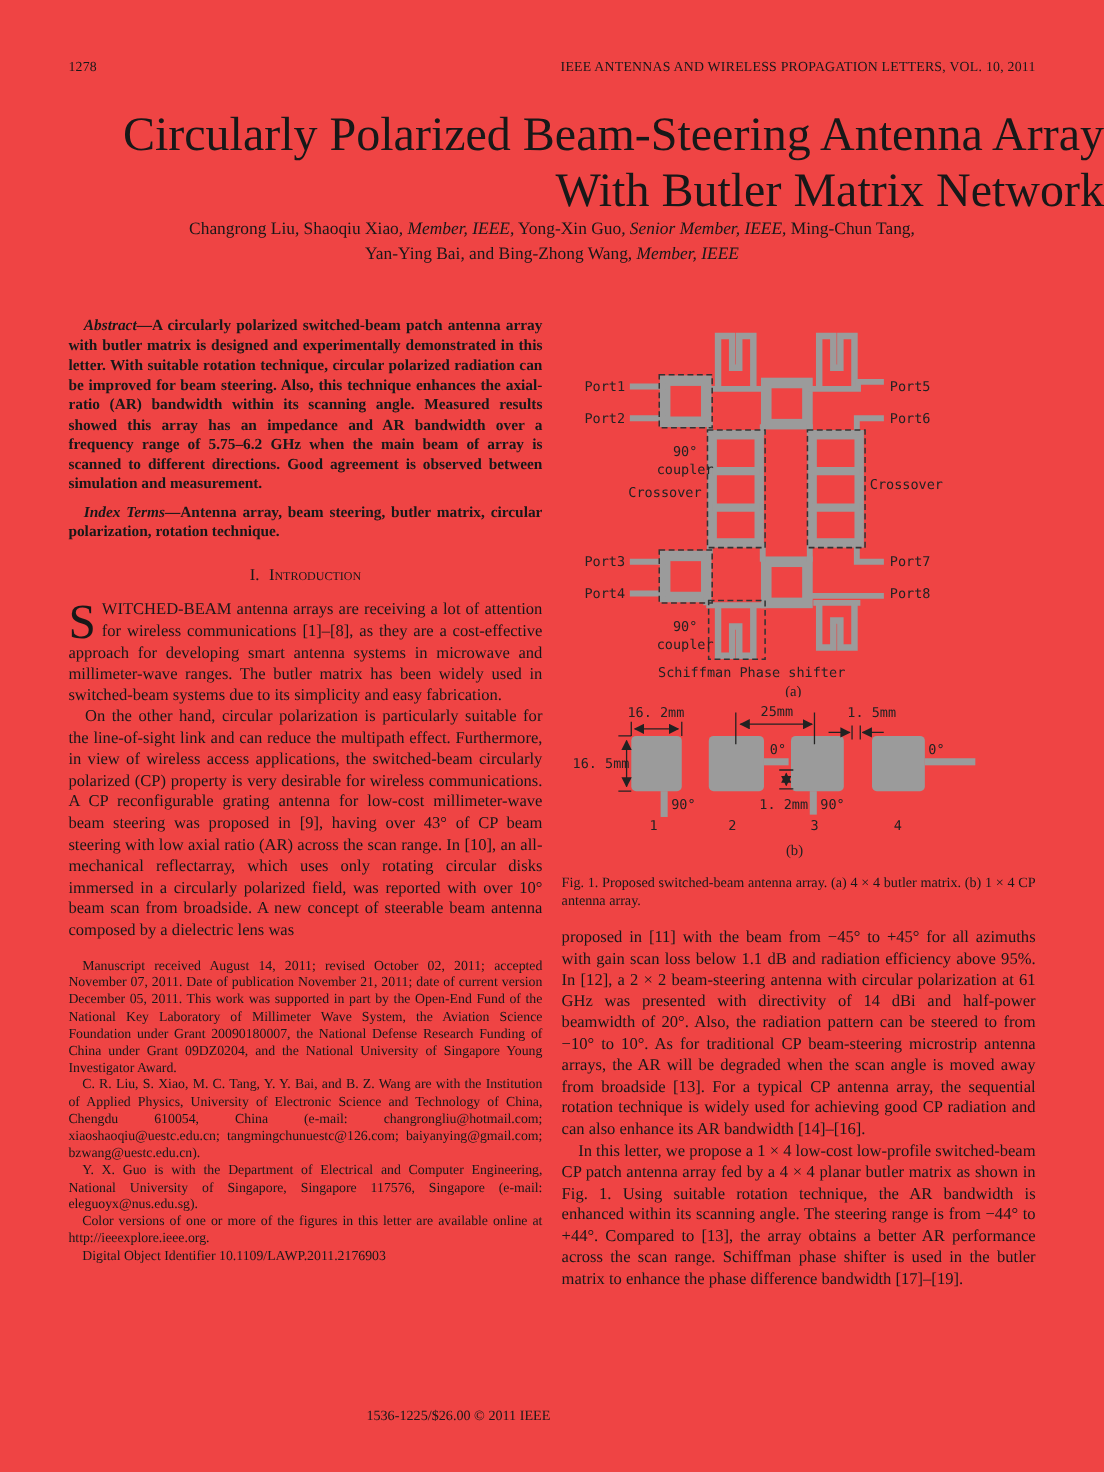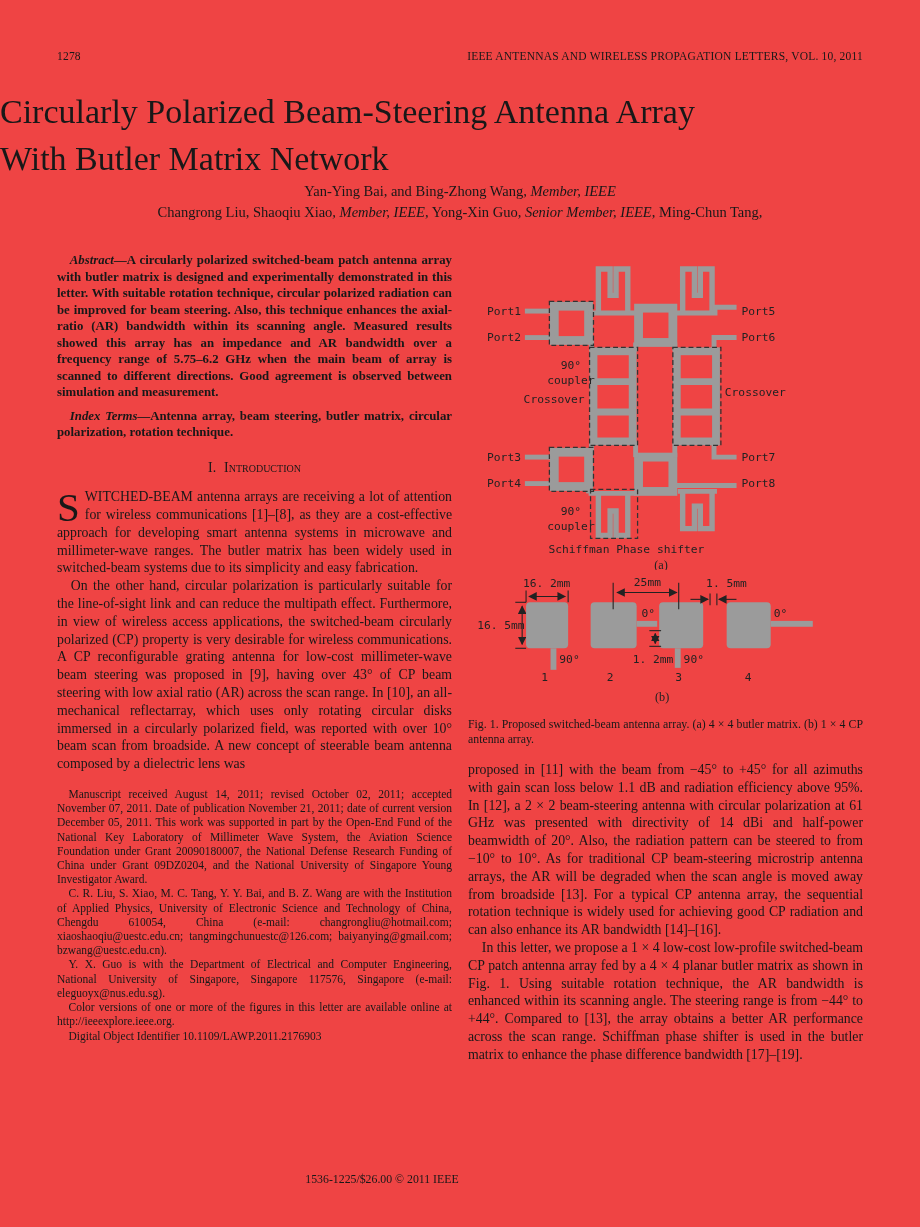--- a/index.html
+++ b/index.html
@@ -1,25 +1,25 @@
 <!DOCTYPE html>
 <html><head>
 <meta charset="utf-8">
 <style>
   html,body{margin:0;padding:0;background:#e8e8e8;}
   #page{position:relative;width:920px;height:1227px;background:#ef4444;margin:0 auto;
         font-family:"Liberation Serif", serif;color:#181818;overflow:hidden;}
   .hdr{position:absolute;top:50px;left:57px;width:806px;display:flex;
        justify-content:space-between;font-size:11.5px;letter-spacing:.2px;}
-  .title{position:absolute;top:88px;left:0;width:920px;text-align:left;
-         font-size:34px;line-height:47px;font-weight:400;}
+  .title{position:absolute;top:88px;left:0;width:920px;text-align:right;
+         font-size:40px;line-height:47px;font-weight:400;}
   .authors{position:absolute;top:181px;left:0;width:920px;text-align:center;
            font-size:14.5px;line-height:21px;}
   .it{font-style:italic;}
-  .cols{position:absolute;top:252px;left:57px;width:806px;display:flex;gap:16px;}
+  .cols{position:absolute;top:263px;left:57px;width:806px;display:flex;gap:16px;}
   .col{width:395px;text-align:justify;font-size:13.8px;line-height:17.8px;}
   p{margin:0;}
   .abs{font-weight:bold;font-size:12.8px;line-height:16.5px;text-indent:1em;margin-bottom:7px;}
   .idx{font-weight:bold;font-size:12.8px;line-height:16.5px;text-indent:1em;margin-bottom:4px;}
   h2{font-size:13.8px;font-weight:400;text-align:center;margin:18px 0 12px 0;}
   h2 .num{margin-right:8px;}
   .sc{font-variant:small-caps;}
   .drop{float:left;font-size:41px;line-height:32px;padding:3px 5px 0 0;}
   .ind{text-indent:1em;}
   .fnote{margin-top:14px;font-size:11.5px;line-height:14.2px;}
@@ -40,22 +40,22 @@
     <span>1278</span>
     <span>IEEE ANTENNAS AND WIRELESS PROPAGATION LETTERS, VOL. 10, 2011</span>
   </div>
 
   <div class="title">
     <div>Circularly Polarized Beam-Steering Antenna Array</div>
     <div>With Butler Matrix Network</div>
   </div>
 
   <div class="authors">
+    <div><span>Changrong Liu,  Shaoqiu Xiao</span><span class="it">, Member, IEEE</span><span>,  Yong-Xin Guo</span><span class="it">, Senior Member, IEEE</span><span>,  Ming-Chun Tang,</span></div>
     <div><span>Yan-Ying Bai, and  Bing-Zhong Wang</span><span class="it">, Member, IEEE</span></div>
-    <div><span>Changrong Liu,  Shaoqiu Xiao</span><span class="it">, Member, IEEE</span><span>,  Yong-Xin Guo</span><span class="it">, Senior Member, IEEE</span><span>,  Ming-Chun Tang,</span></div>
   </div>
 
   <div class="cols">
 
     <div class="col">
       <p class="abs"><span class="it">Abstract—</span><span>A circularly polarized switched-beam patch antenna array with butler matrix is designed and experimentally demonstrated in this letter. With suitable rotation technique, circular polarized radiation can be improved for beam steering. Also, this technique enhances the axial-ratio (AR) bandwidth within its scanning angle. Measured results showed this array has an impedance and AR bandwidth over a frequency range of 5.75–6.2 GHz when the main beam of array is scanned to different directions. Good agreement is observed between simulation and measurement.</span></p>
       <p class="idx"><span class="it">Index Terms—</span><span>Antenna array, beam steering, butler matrix, circular polarization, rotation technique.</span></p>
 
       <h2><span class="num">I.</span><span class="sc">Introduction</span></h2>
 

